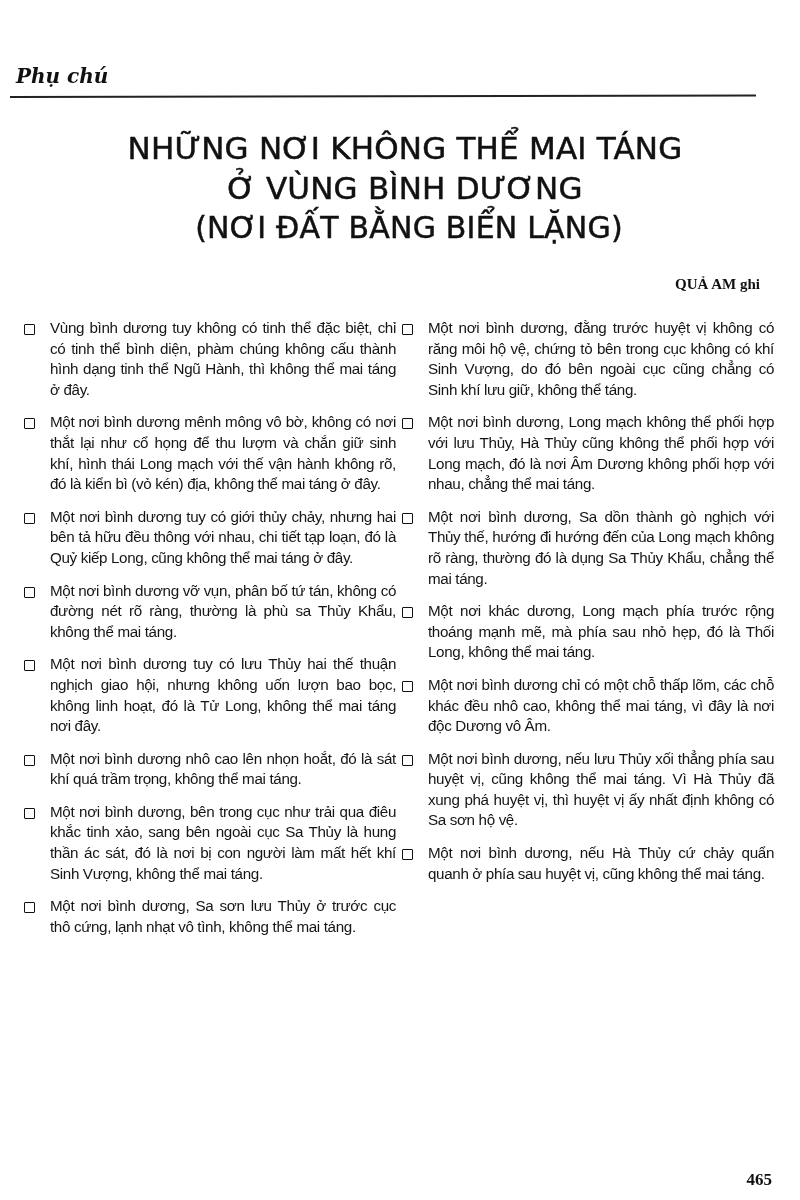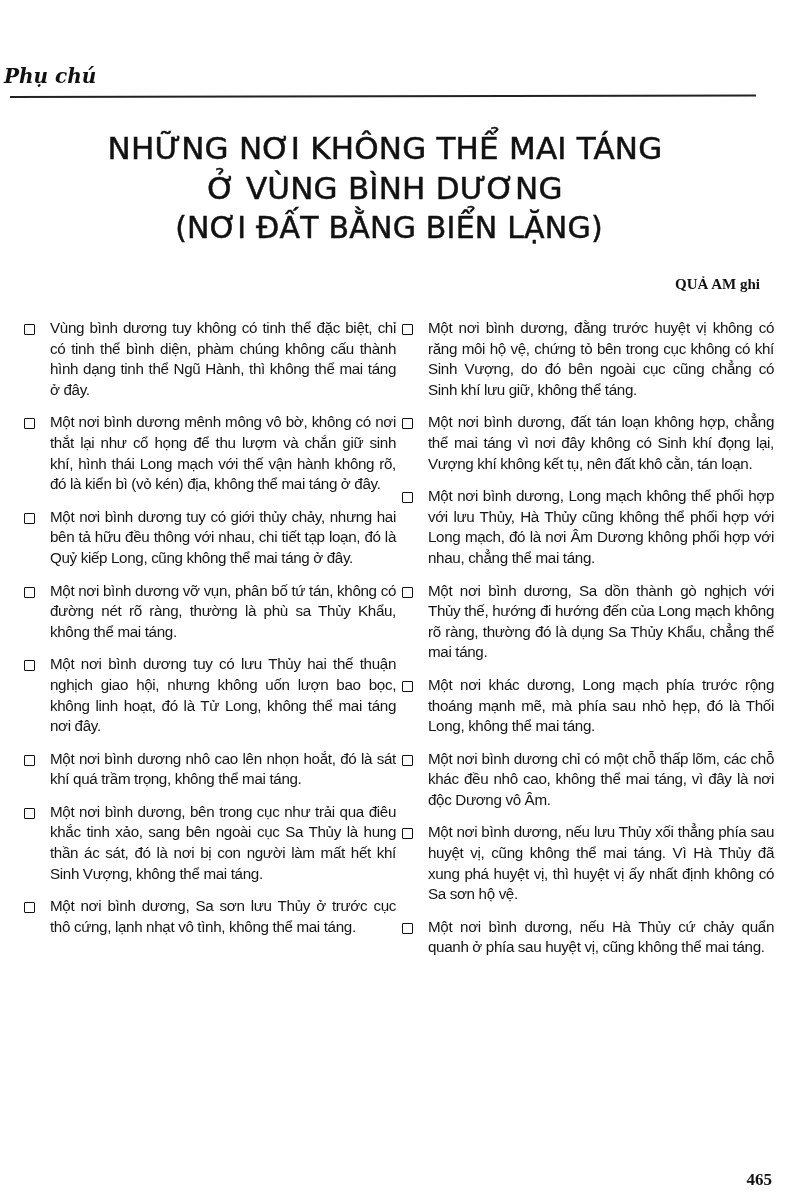--- a/index.html
+++ b/index.html
@@ -2,35 +2,35 @@
 <html><head>
   <meta charset="utf-8">
   <style>
     html, body { margin: 0; padding: 0; background: #ffffff; }
     body {
       width: 800px; height: 1200px; position: relative; overflow: hidden;
       color: #111111;
       font-family: "DejaVu Serif", "Liberation Serif", serif;
     }
     .running-head {
-      position: absolute; left: 4px; top: 64px;
+      position: absolute; left: 16px; top: 64px;
       font-family: "DejaVu Serif", serif;
       font-style: italic; font-weight: bold; font-size: 20px;
       color: #111;
     }
     .head-rule {
       position: absolute; left: 10px; top: 96px; width: 746px; height: 0;
       border-top: 2px solid #222;
       transform: rotate(-0.12deg); transform-origin: left center;
     }
     .title {
       position: absolute; left: 0; top: 128px; width: 770px;
       text-align: center;
       font-family: "DejaVu Sans", "Liberation Sans", sans-serif;
-      font-weight: normal; color: #111;
+      font-weight: normal; color: #111; padding-left: 20px;
     }
     .title .line { display: block; font-size: 31px; line-height: 40px; letter-spacing: 0.2px; -webkit-text-stroke: 0.5px #111; }
     .title .line.sub { font-size: 30px; line-height: 40px; margin-left: 8px; }
     .author {
       position: absolute; right: 40px; top: 276px;
       font-family: "Liberation Serif", serif; font-weight: bold; font-size: 15px;
       color: #111;
     }
     .col {
       position: absolute; top: 318px;
@@ -75,21 +75,20 @@
   <div class="item"><span class="bullet"></span><span>Một nơi bình dương tuy có giới thủy chảy, nhưng hai bên tả hữu đều thông với nhau, chi tiết tạp loạn, đó là Quỷ kiếp Long, cũng không thể mai táng ở đây.</span></div>
   <div class="item"><span class="bullet"></span><span>Một nơi bình dương vỡ vụn, phân bố tứ tán, không có đường nét rõ ràng, thường là phù sa Thủy Khẩu, không thể mai táng.</span></div>
   <div class="item"><span class="bullet"></span><span>Một nơi bình dương tuy có lưu Thủy hai thế thuận nghịch giao hội, nhưng không uốn lượn bao bọc, không linh hoạt, đó là Tử Long, không thể mai táng nơi đây.</span></div>
   <div class="item"><span class="bullet"></span><span>Một nơi bình dương nhô cao lên nhọn hoắt, đó là sát khí quá trầm trọng, không thể mai táng.</span></div>
   <div class="item"><span class="bullet"></span><span>Một nơi bình dương, bên trong cục như trải qua điêu khắc tinh xảo, sang bên ngoài cục Sa Thủy là hung thần ác sát, đó là nơi bị con người làm mất hết khí Sinh Vượng, không thể mai táng.</span></div>
   <div class="item"><span class="bullet"></span><span>Một nơi bình dương, Sa sơn lưu Thủy ở trước cục thô cứng, lạnh nhạt vô tình, không thể mai táng.</span></div>
 </div>
 
 <div class="col right">
   <div class="item"><span class="bullet"></span><span>Một nơi bình dương, đằng trước huyệt vị không có răng môi hộ vệ, chứng tỏ bên trong cục không có khí Sinh Vượng, do đó bên ngoài cục cũng chẳng có Sinh khí lưu giữ, không thể táng.</span></div>
-  <div class="item"><span class="bullet"></span><span>Một nơi bình dương, đất tán loạn không hợp, chẳng thể mai táng vì nơi đây không có Sinh khí đọng lại, Vượng khí không kết tụ, nên đất khô cằn, tán loạn.</span></div>
   <div class="item"><span class="bullet"></span><span>Một nơi bình dương, Long mạch không thể phối hợp với lưu Thủy, Hà Thủy cũng không thể phối hợp với Long mạch, đó là nơi Âm Dương không phối hợp với nhau, chẳng thể mai táng.</span></div>
   <div class="item"><span class="bullet"></span><span>Một nơi bình dương, Sa dồn thành gò nghịch với Thủy thế, hướng đi hướng đến của Long mạch không rõ ràng, thường đó là dụng Sa Thủy Khẩu, chẳng thể mai táng.</span></div>
   <div class="item"><span class="bullet"></span><span>Một nơi khác dương, Long mạch phía trước rộng thoáng mạnh mẽ, mà phía sau nhỏ hẹp, đó là Thối Long, không thể mai táng.</span></div>
   <div class="item"><span class="bullet"></span><span>Một nơi bình dương chỉ có một chỗ thấp lõm, các chỗ khác đều nhô cao, không thể mai táng, vì đây là nơi độc Dương vô Âm.</span></div>
   <div class="item"><span class="bullet"></span><span>Một nơi bình dương, nếu lưu Thủy xối thẳng phía sau huyệt vị, cũng không thể mai táng. Vì Hà Thủy đã xung phá huyệt vị, thì huyệt vị ấy nhất định không có Sa sơn hộ vệ.</span></div>
   <div class="item"><span class="bullet"></span><span>Một nơi bình dương, nếu Hà Thủy cứ chảy quẩn quanh ở phía sau huyệt vị, cũng không thể mai táng.</span></div>
 </div>
 
 <div class="page-number">465</div>
 

